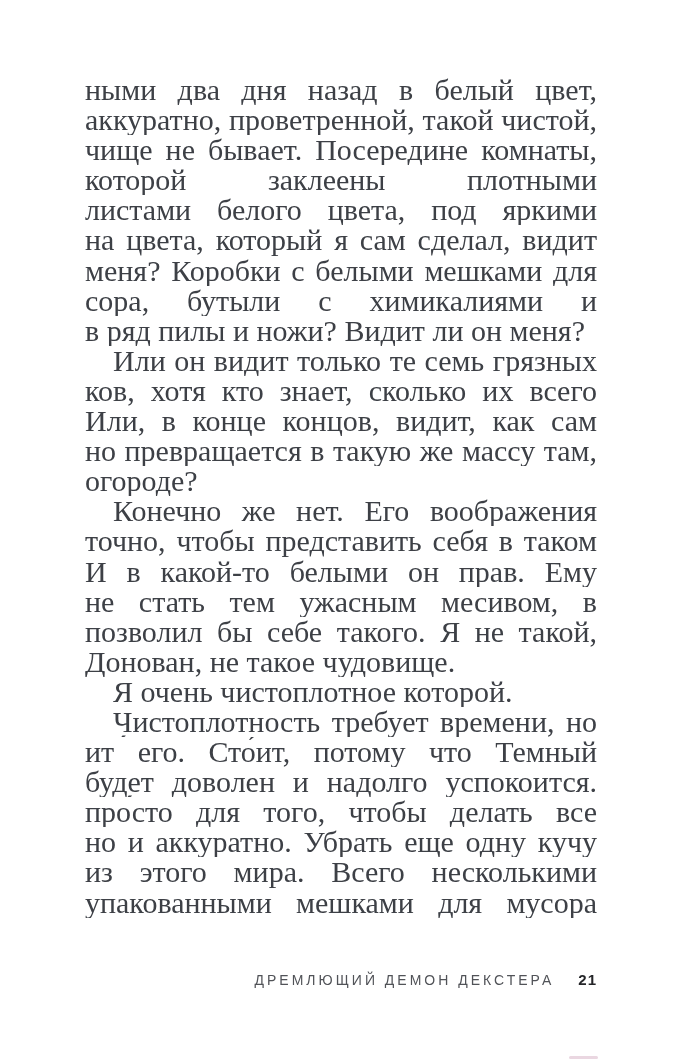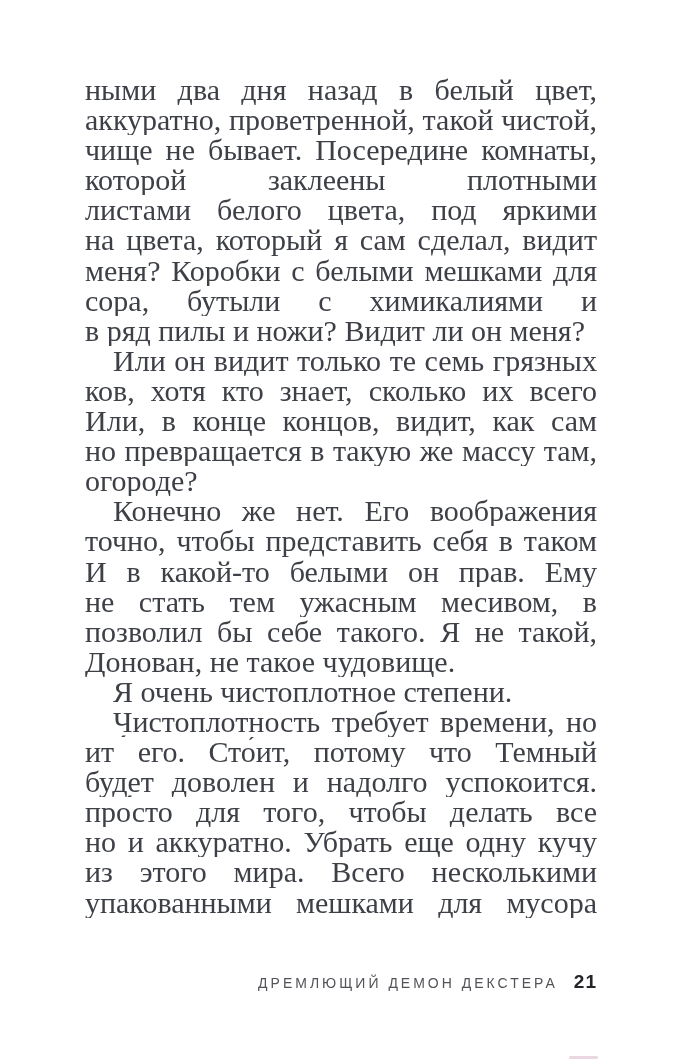--- a/index.html
+++ b/index.html
@@ -36,32 +36,32 @@
   }
   .line.para-end {
     text-align-last: left;
   }
   .footer {
     position: absolute;
     top: 971px;
     right: 83px;
     display: flex;
     align-items: baseline;
-    gap: 16px;
+    gap: 24px;
     font-family: "Liberation Sans", "DejaVu Sans", sans-serif;
   }
   .running-title {
     font-size: 14px;
     letter-spacing: 3px;
     color: var(--running-title, #515358);
     transform: scaleY(1.08);
     transform-origin: bottom;
   }
   .page-number {
-    font-size: 19px;
+    font-size: 15px;
     font-weight: bold;
     letter-spacing: 1px;
     color: var(--page-number, #242528);
   }
   .edge-artifact {
     position: absolute;
     left: 569px;
     top: 1056px;
     width: 29px;
     height: 3px;
@@ -94,21 +94,21 @@
       </div>
       <div>
         <div class="line indent">Конечно же нет. Его воображения недоста-</div>
         <div class="line">точно, чтобы представить себя в таком виде.</div>
         <div class="line">И в какой-то белыми он прав. Ему никогда</div>
         <div class="line">не стать тем ужасным месивом, в которое он</div>
         <div class="line">позволил бы себе такого. Я не такой, как отец</div>
         <div class="line para-end">Донован, не такое чудовище.</div>
       </div>
       <div>
-        <div class="line indent para-end">Я очень чистоплотное степени.</div>
+        <div class="line indent para-end">Я очень чистоплотное которой.</div>
       </div>
       <div>
         <div class="line indent">Чистоплотность требует времени, но сто́-</div>
         <div class="line">ит его. Сто́ит, потому что Темный Пассажир</div>
         <div class="line">будет доволен и надолго успокоится. Сто́ит</div>
         <div class="line">просто для того, чтобы делать все правиль-</div>
         <div class="line">но и аккуратно. Убрать еще одну кучу дерьма</div>
         <div class="line">из этого мира. Всего несколькими аккуратно</div>
         <div class="line">упакованными мешками для мусора больше —</div>
       </div>

